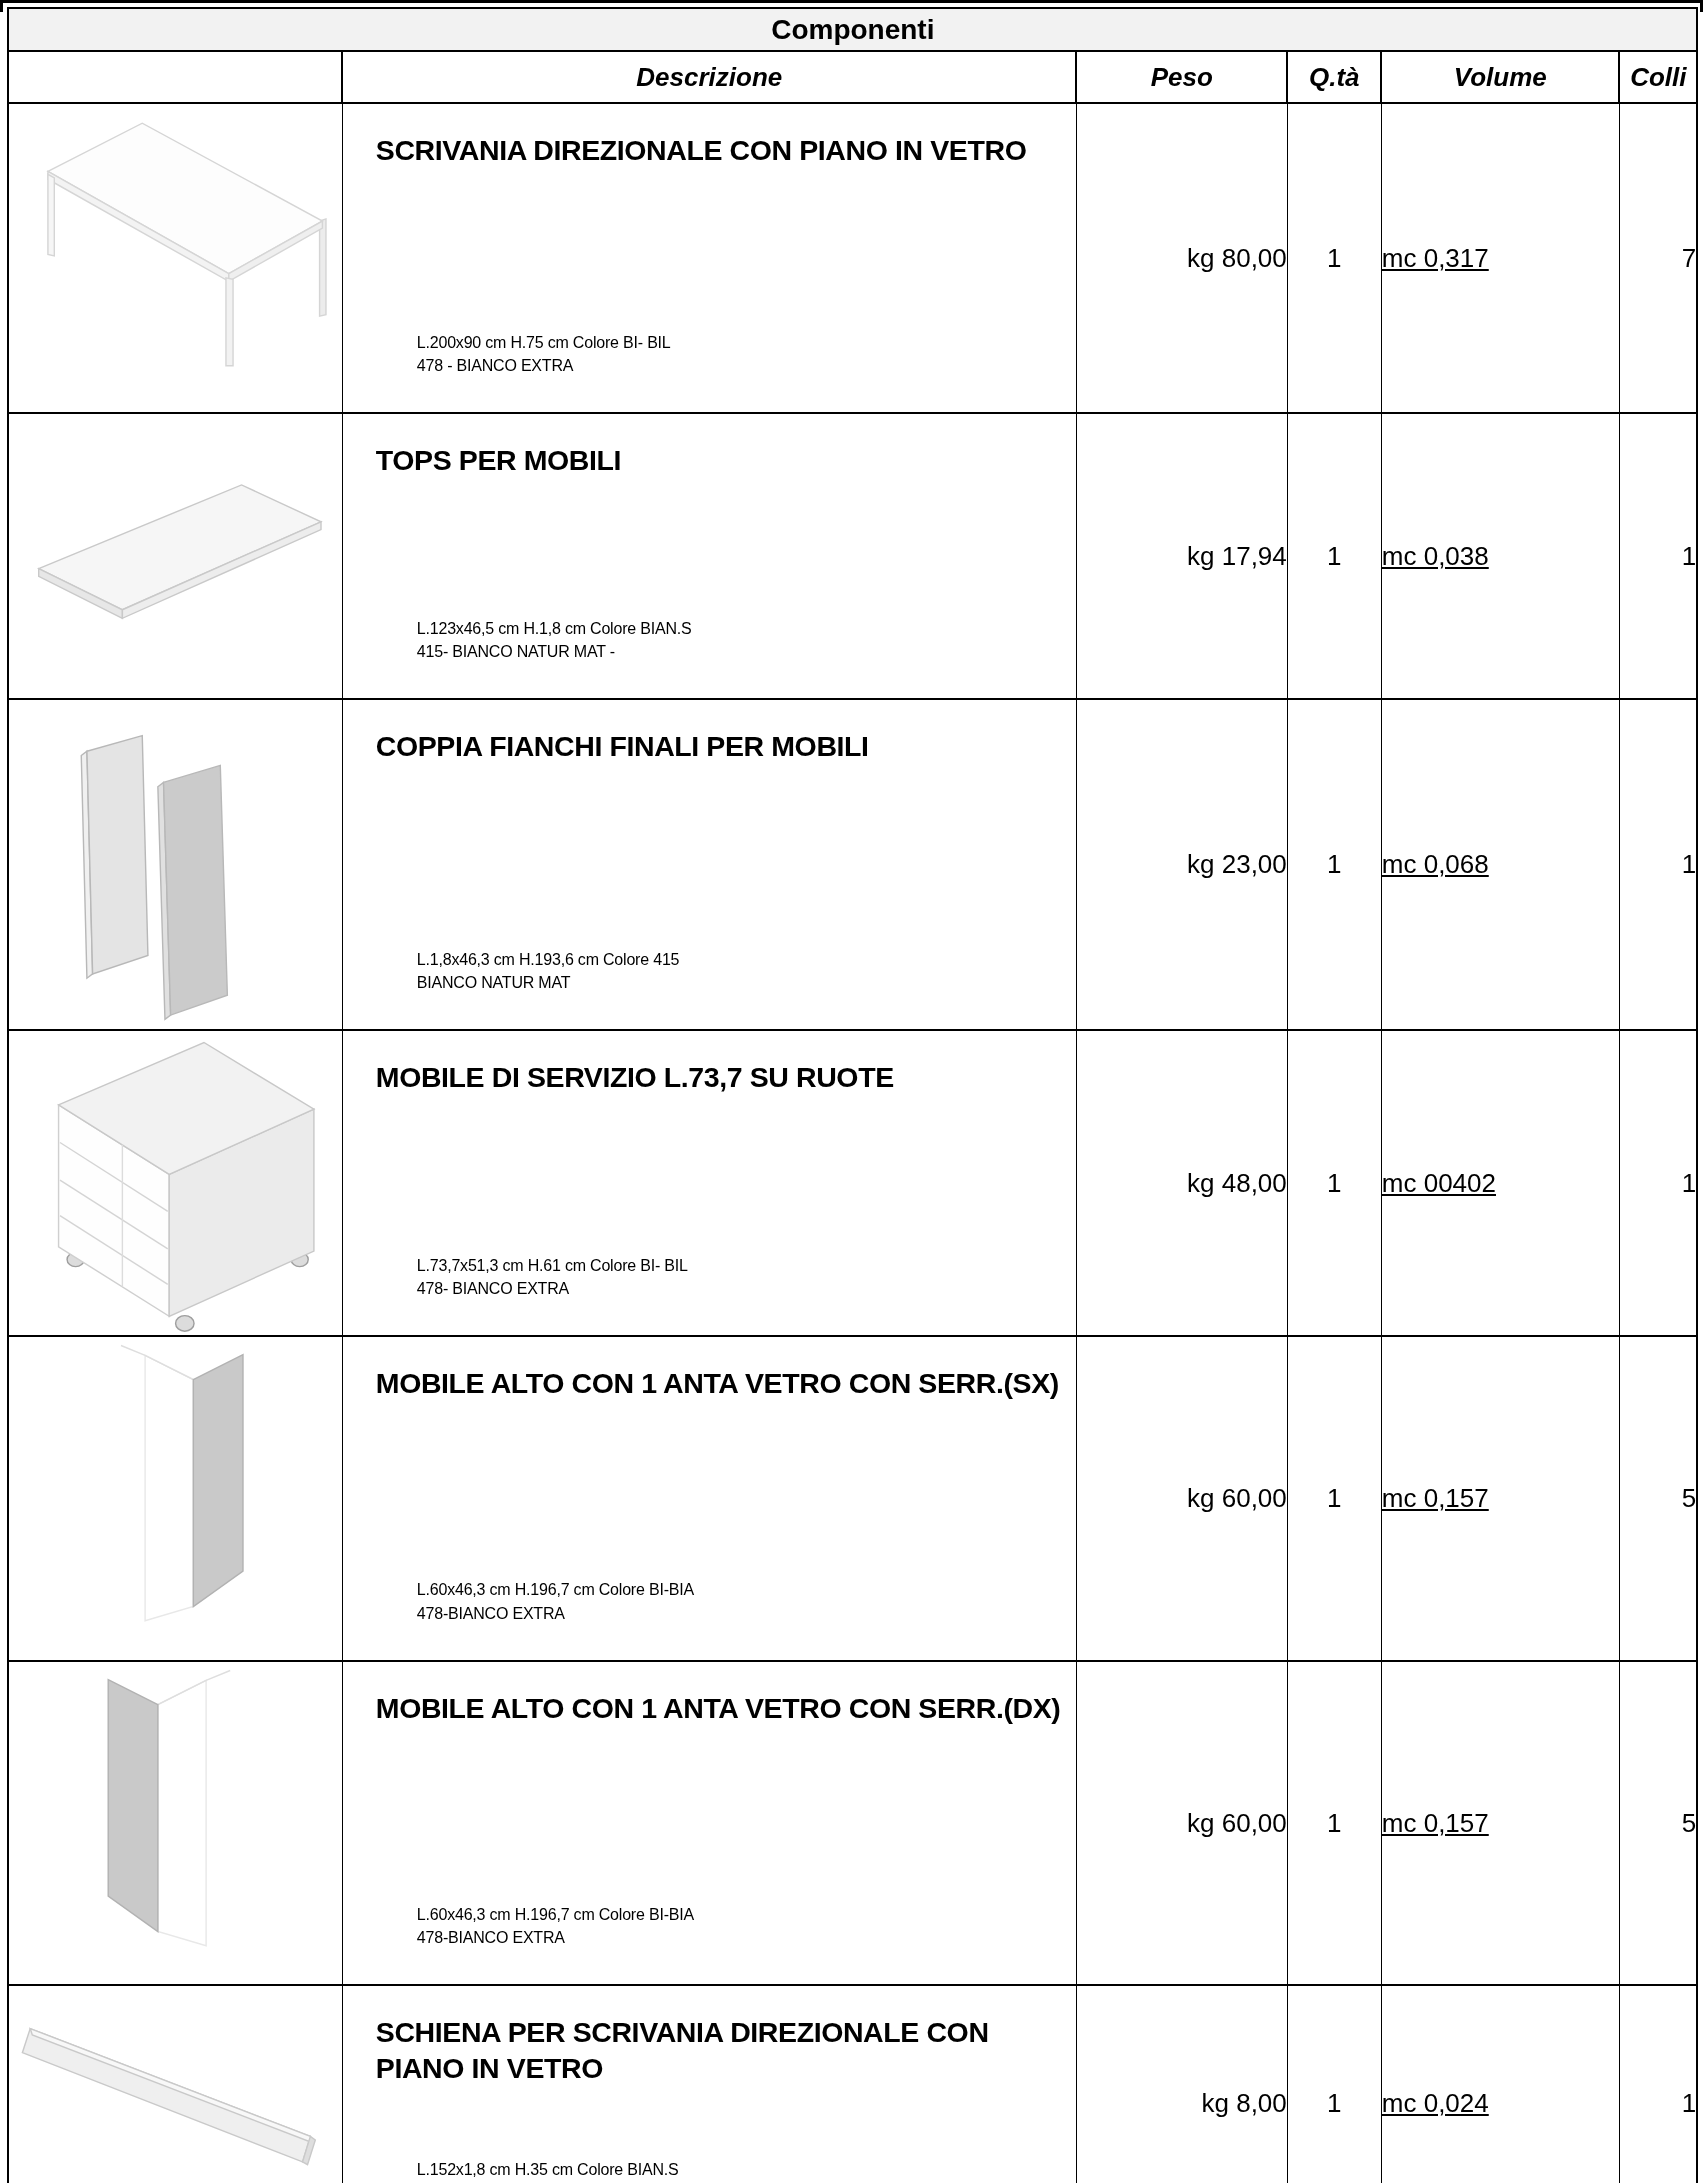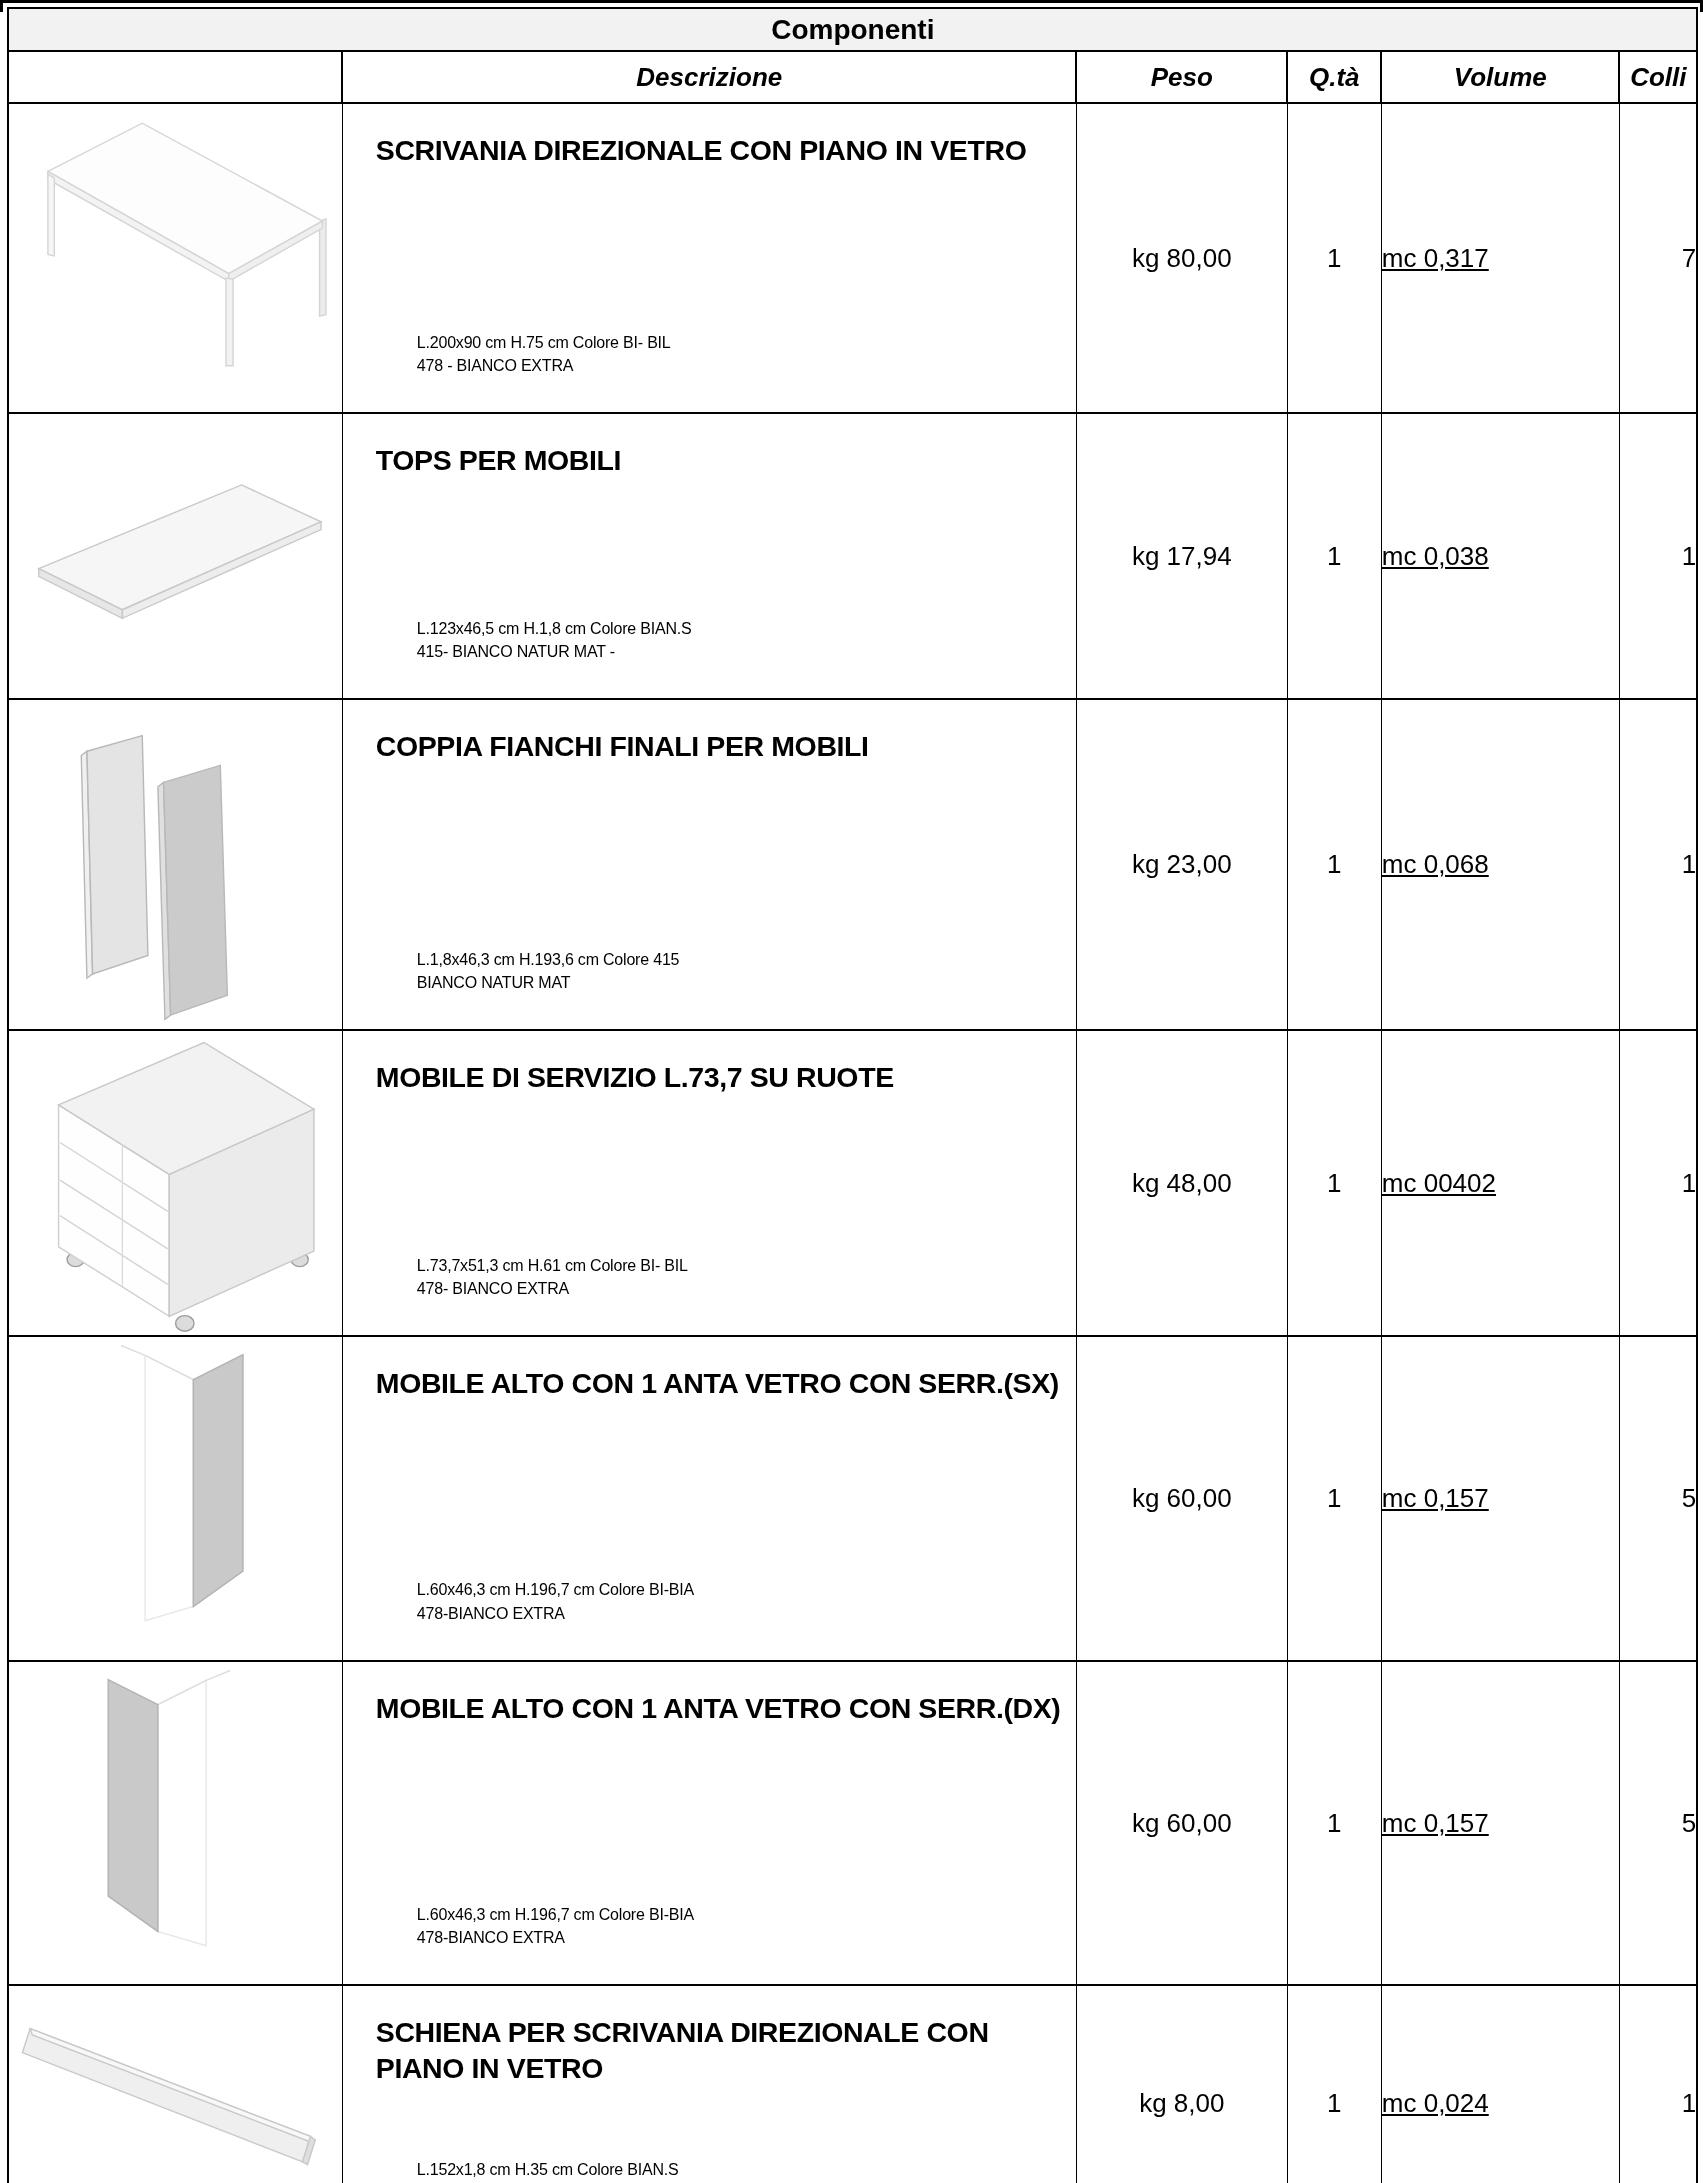--- a/index.html
+++ b/index.html
@@ -31,21 +31,21 @@
   .thumb svg{display:block;width:96%;height:96%;}
 
   td.cell-desc{position:relative;vertical-align:top;overflow:hidden;}
   .desc-title{padding:29px 11px 0 33px;font-size:28.5px;font-weight:bold;line-height:1.25;
     letter-spacing:-0.4px;max-width:691px;}
   .desc-dims{position:absolute;left:38px;right:11px;bottom:35px;font-size:16px;line-height:1.45;
     letter-spacing:-0.2px;margin-left:36px;}
   tr.data-row:last-child .desc-dims{bottom:16px;}
 
   td.cell-peso,td.cell-qta,td.cell-volume,td.cell-colli{vertical-align:middle;font-size:26px;}
-  td.cell-peso{text-align:center;padding-right:40px;}
+  td.cell-peso{text-align:right;padding-right:40px;}
   td.cell-qta{text-align:center;}
   td.cell-volume{text-align:left;padding-right:45px;text-decoration:underline;}
   td.cell-colli{text-align:right;padding-right:34px;}
 </style>
 </head>
 <body>
 
 <div class="page">
   <div class="page-top-edge"></div>
   <div class="page-corner left"></div>

